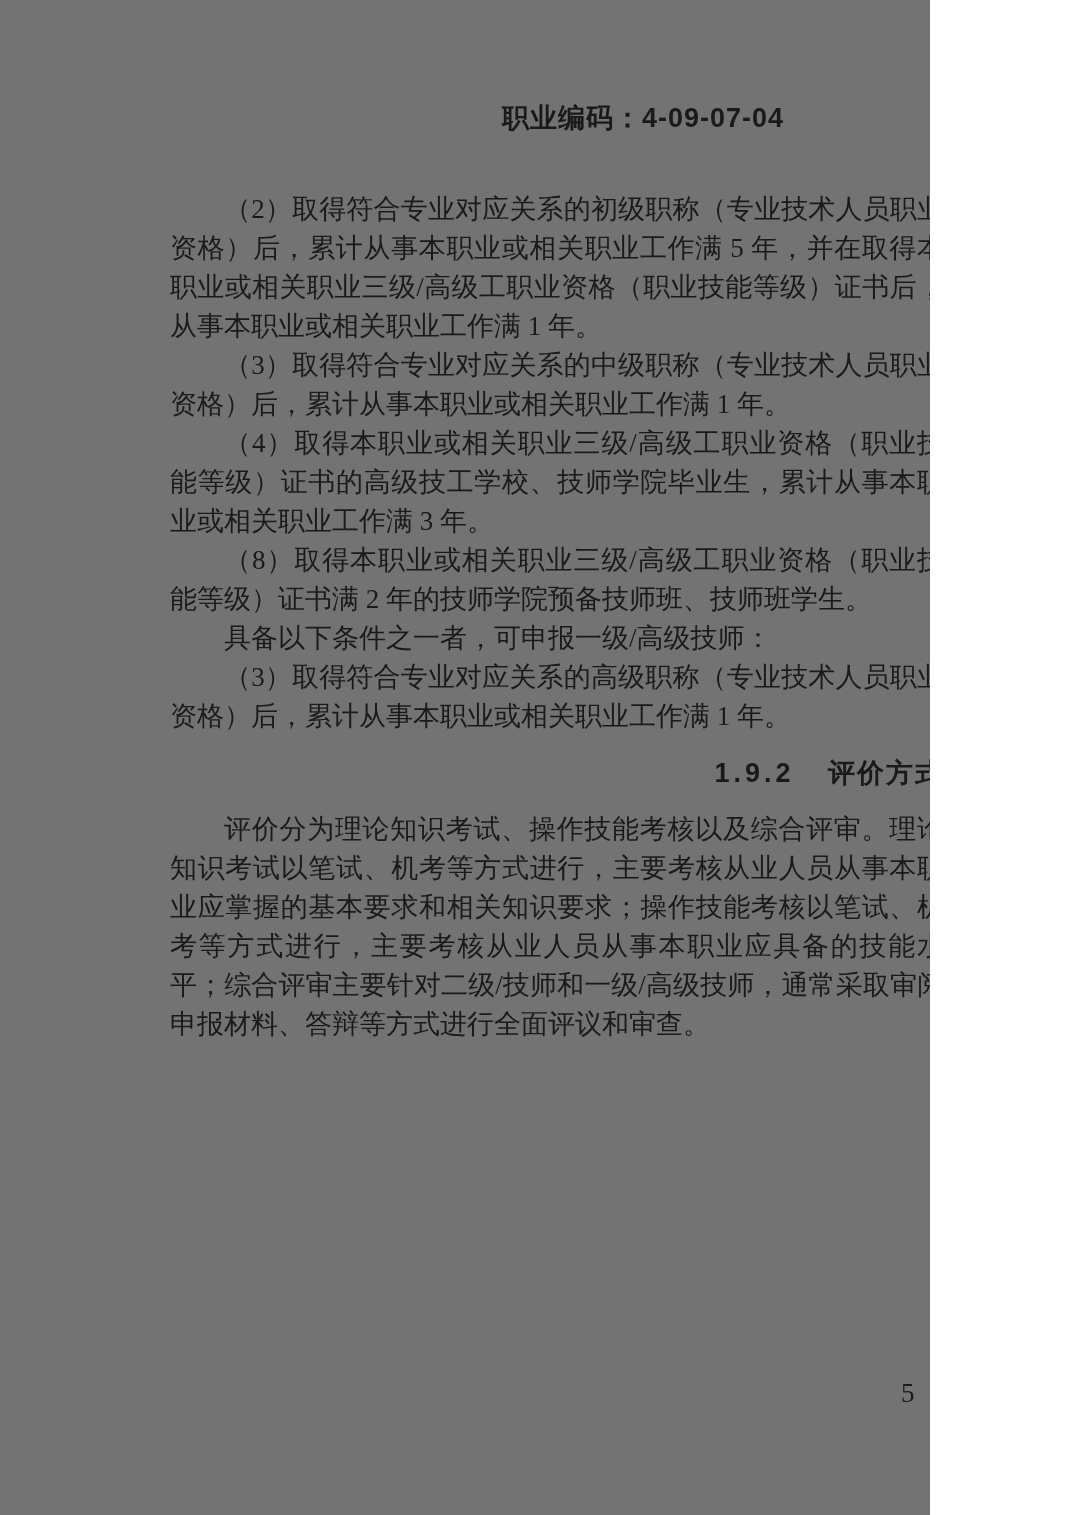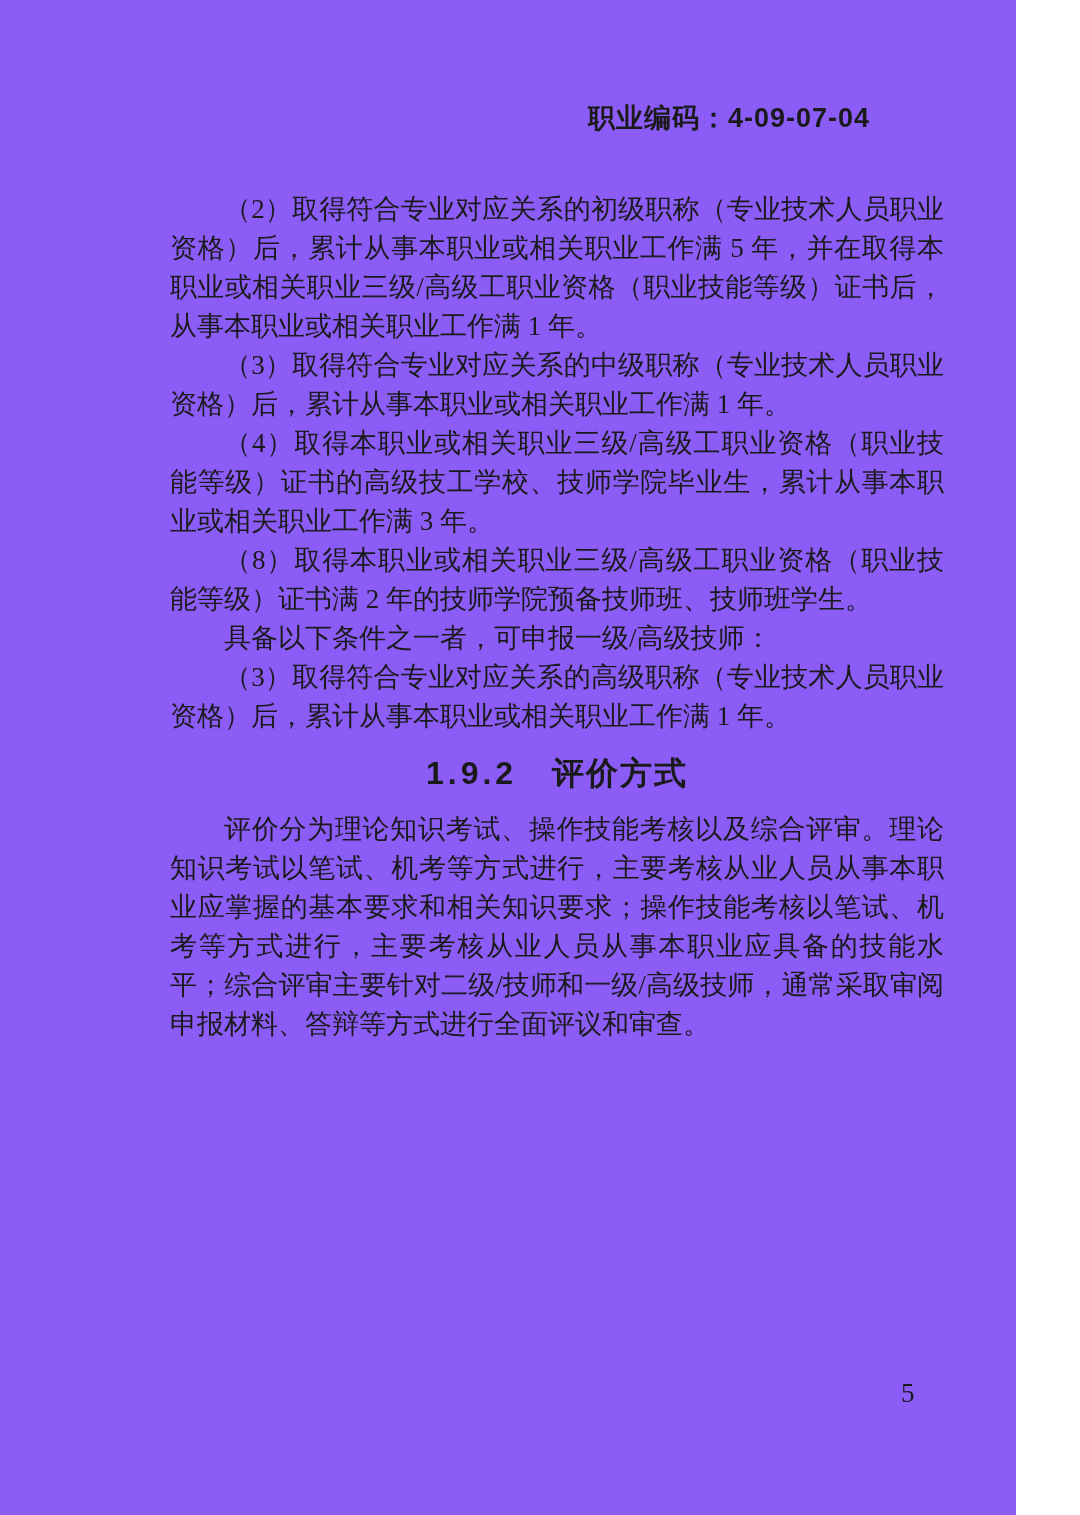--- a/index.html
+++ b/index.html
@@ -2,23 +2,23 @@
 <html><head>
 <meta charset="utf-8">
 <style>
   html, body {
     margin: 0;
     padding: 0;
     background: #ffffff;
   }
   .page {
     position: relative;
-    width: 1016px;
+    width: 930px;
     height: 1515px;
-    background: #8b5cf6;
+    background: #737373;
     overflow: hidden;
   }
   .header-code {
     position: absolute;
     top: 100px;
     right: 146px;
     font-family: "Liberation Sans", "DejaVu Sans", sans-serif;
     font-weight: bold;
     font-size: 27px;
     color: #1a1a1a;
@@ -37,24 +37,24 @@
     text-align: justify;
   }
   .content p {
     margin: 0;
     text-indent: 2em;
   }
   .section-heading {
     margin: 18px 0 17px 0;
     font-family: "Liberation Sans", "DejaVu Sans", sans-serif;
     font-weight: bold;
-    font-size: 32px;
+    font-size: 27px;
     line-height: 39px;
     color: #1a1a1a;
-    text-align: center;
+    text-align: right;
   }
   .section-heading .num {
     letter-spacing: 4px;
   }
   .section-heading .title {
     margin-left: 26px;
     letter-spacing: 2px;
   }
   .page-number {
     position: absolute;

